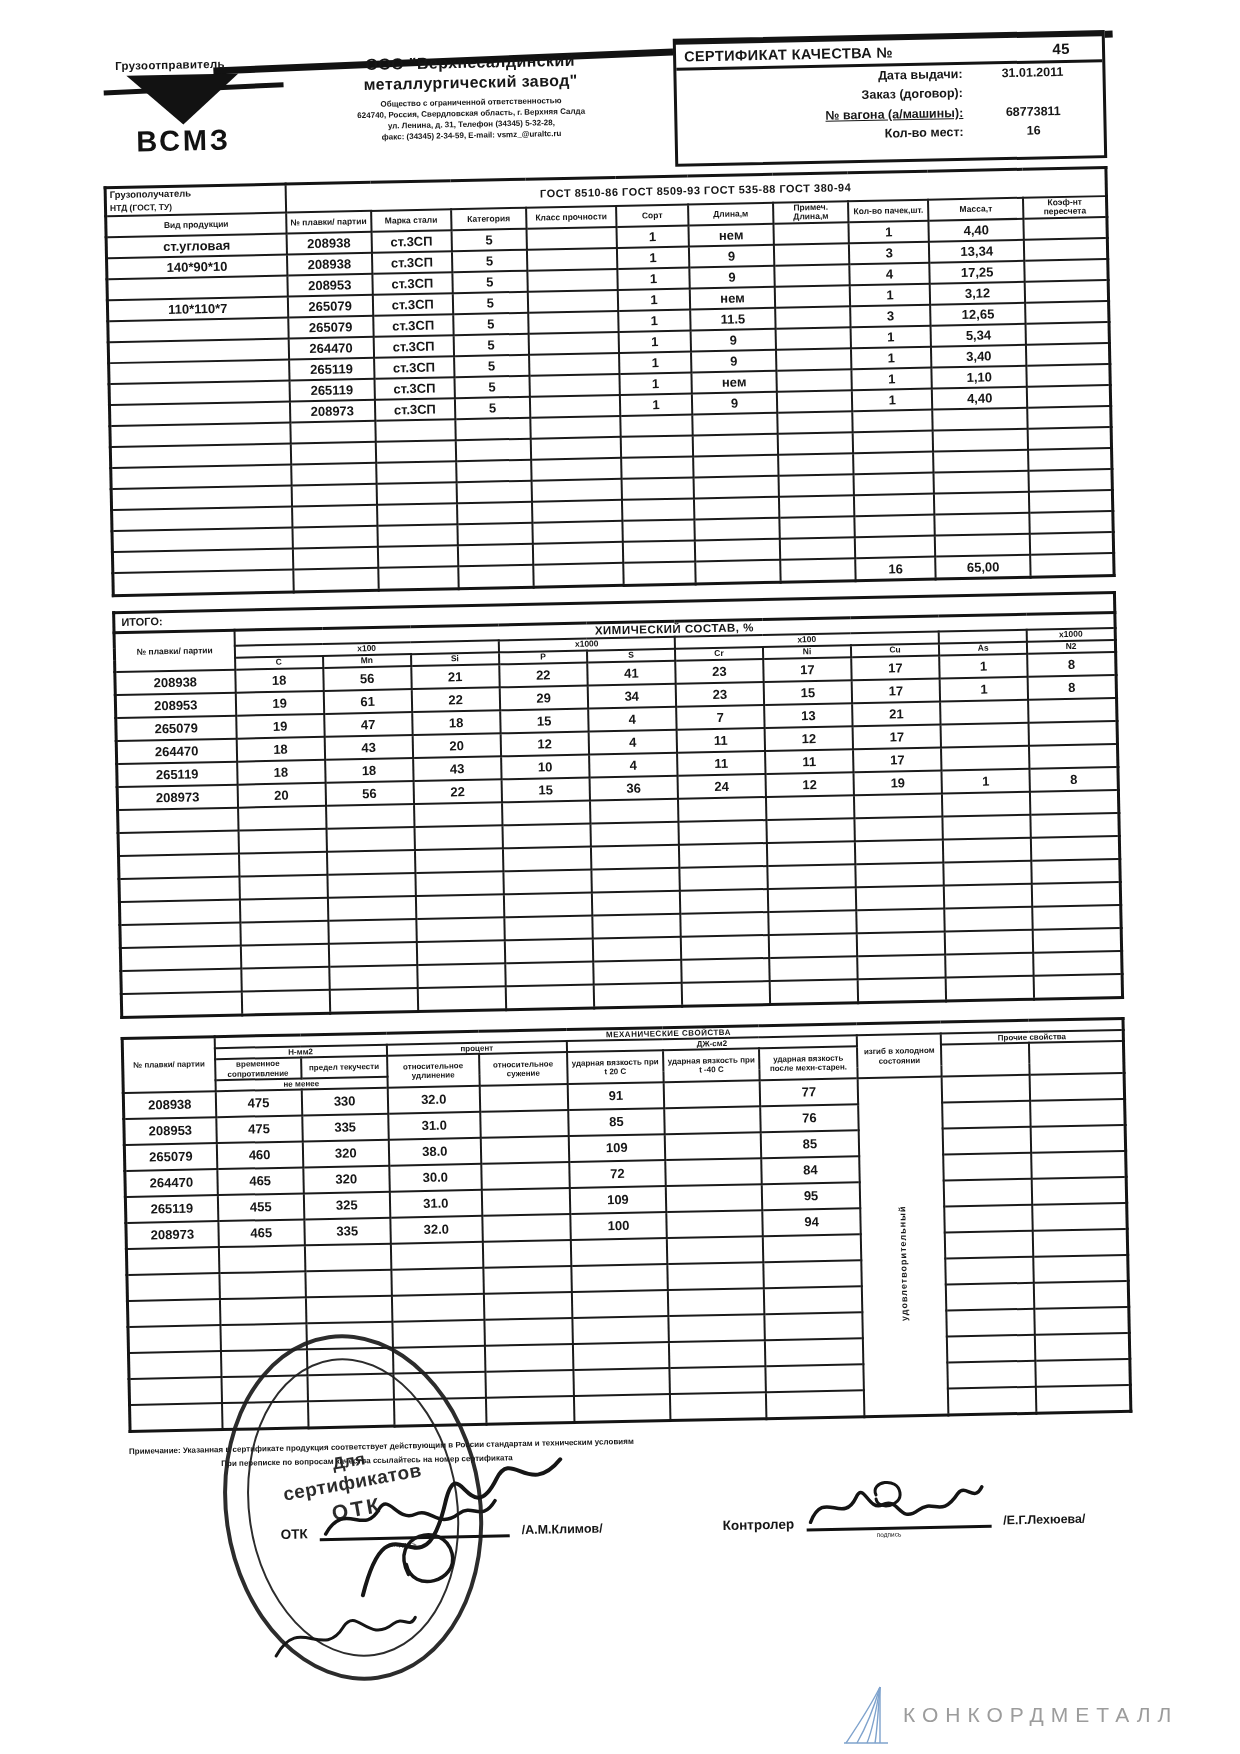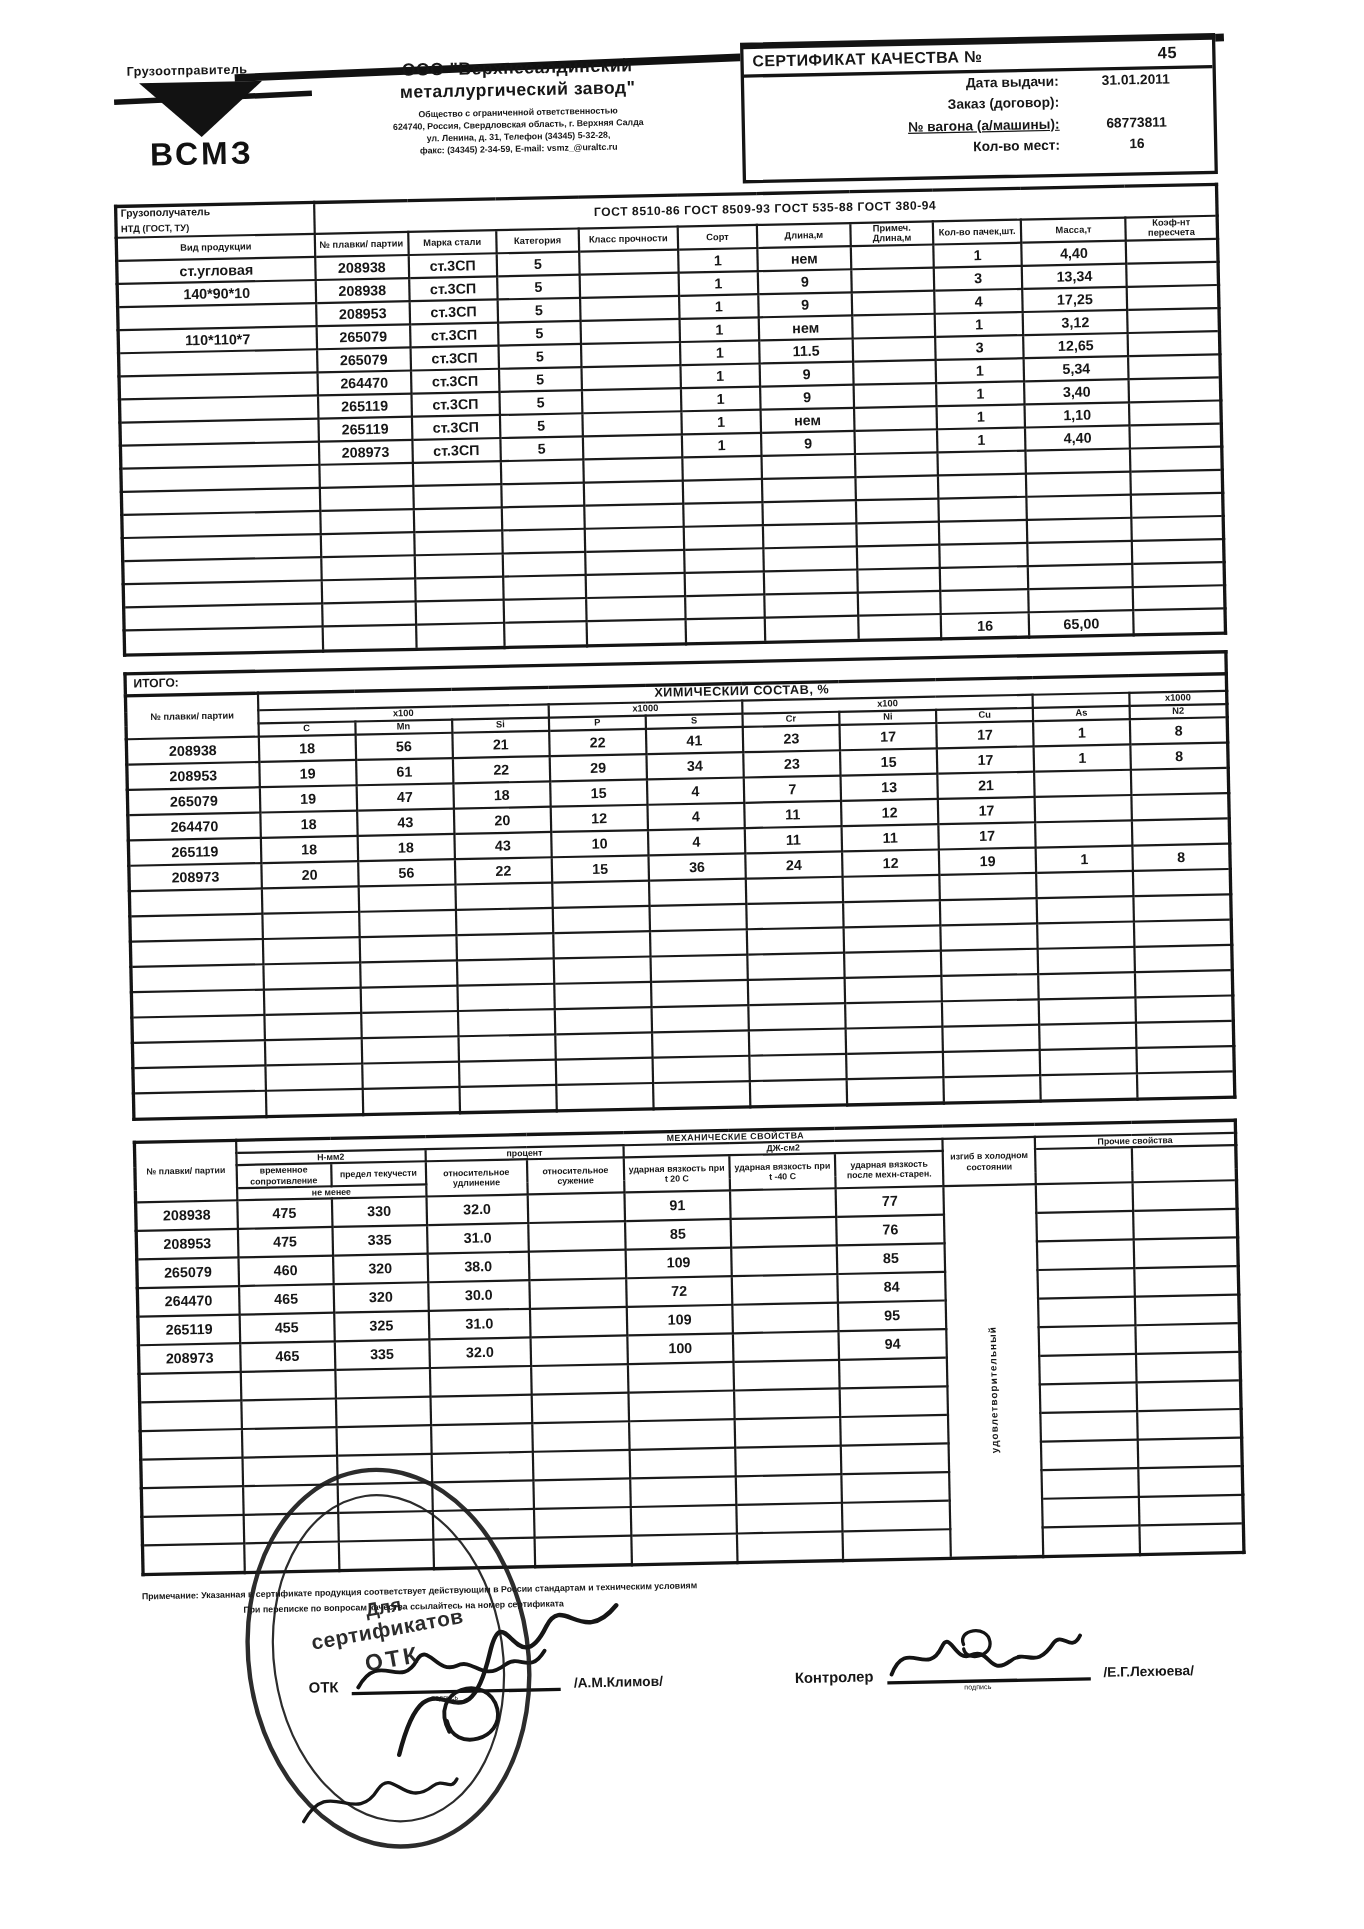--- a/index.html
+++ b/index.html
@@ -881,13 +881,26 @@
     </div>
     <svg class="flourish" width="230" height="190" viewBox="0 0 230 190">
       <path d="M14,170 C44,60 72,180 98,80 C112,24 122,110 150,56 C166,26 182,76 214,38" fill="none" stroke="#161616" stroke-width="4" stroke-linecap="round"></path>
       <path d="M60,150 C40,110 96,96 104,130 C110,158 64,170 58,140" fill="none" stroke="#161616" stroke-width="3.5" stroke-linecap="round"></path>
     </svg>
     <svg class="flourish2" width="150" height="70" viewBox="0 0 150 70">
       <path d="M6,54 C30,12 52,60 74,26 C88,6 98,44 124,24 C134,16 140,30 146,18" fill="none" stroke="#161616" stroke-width="3" stroke-linecap="round"></path>
     </svg>
   </div>
 
+  <div class="watermark">
+    <svg width="48" height="62" viewBox="0 0 48 62">
+      <g fill="none" stroke="#7fa3cd" stroke-width="1.4">
+        <path d="M38,3 L38,59"></path>
+        <path d="M38,3 C27,25 14,44 4,59"></path>
+        <path d="M38,3 C31,27 23,45 15,59"></path>
+        <path d="M38,3 C34,28 30,47 25,59"></path>
+        <path d="M38,3 C36,29 35,48 33,59"></path>
+        <path d="M2,59 L46,59"></path>
+      </g>
+    </svg>
+    <span class="wm-text">КОНКОРДМЕТАЛЛ</span>
+  </div>
 </div>
 
 </body></html>

